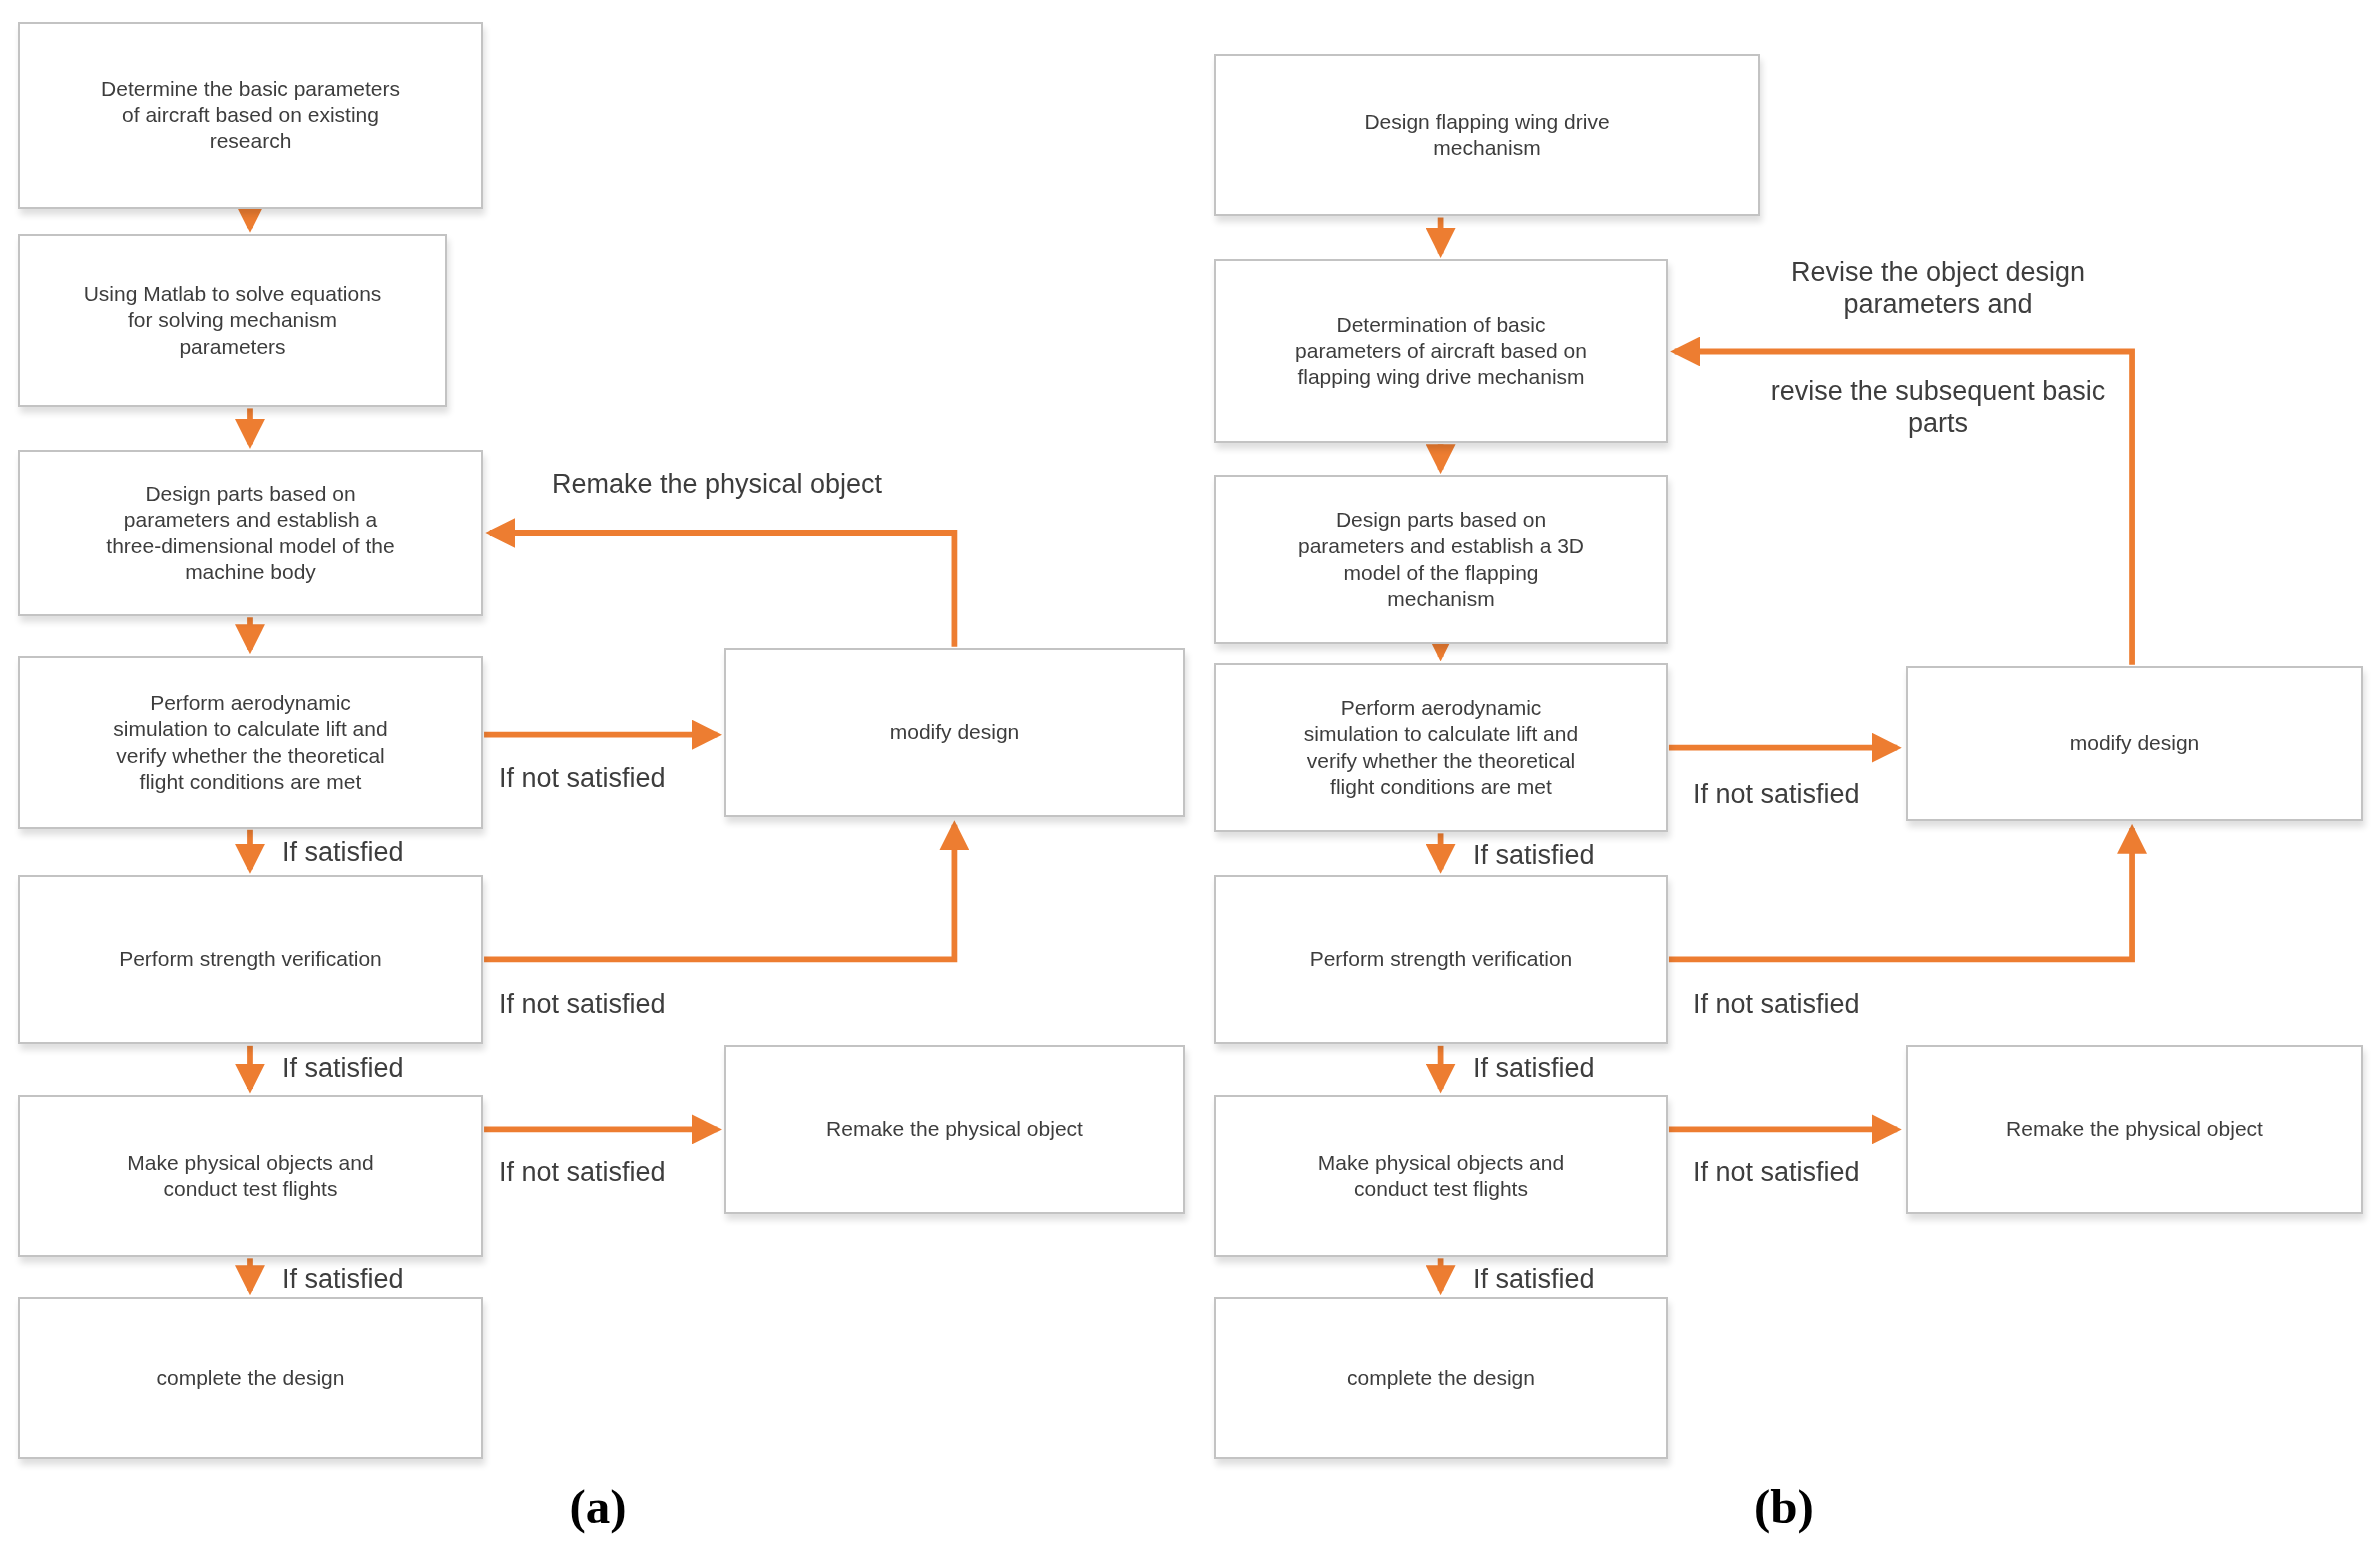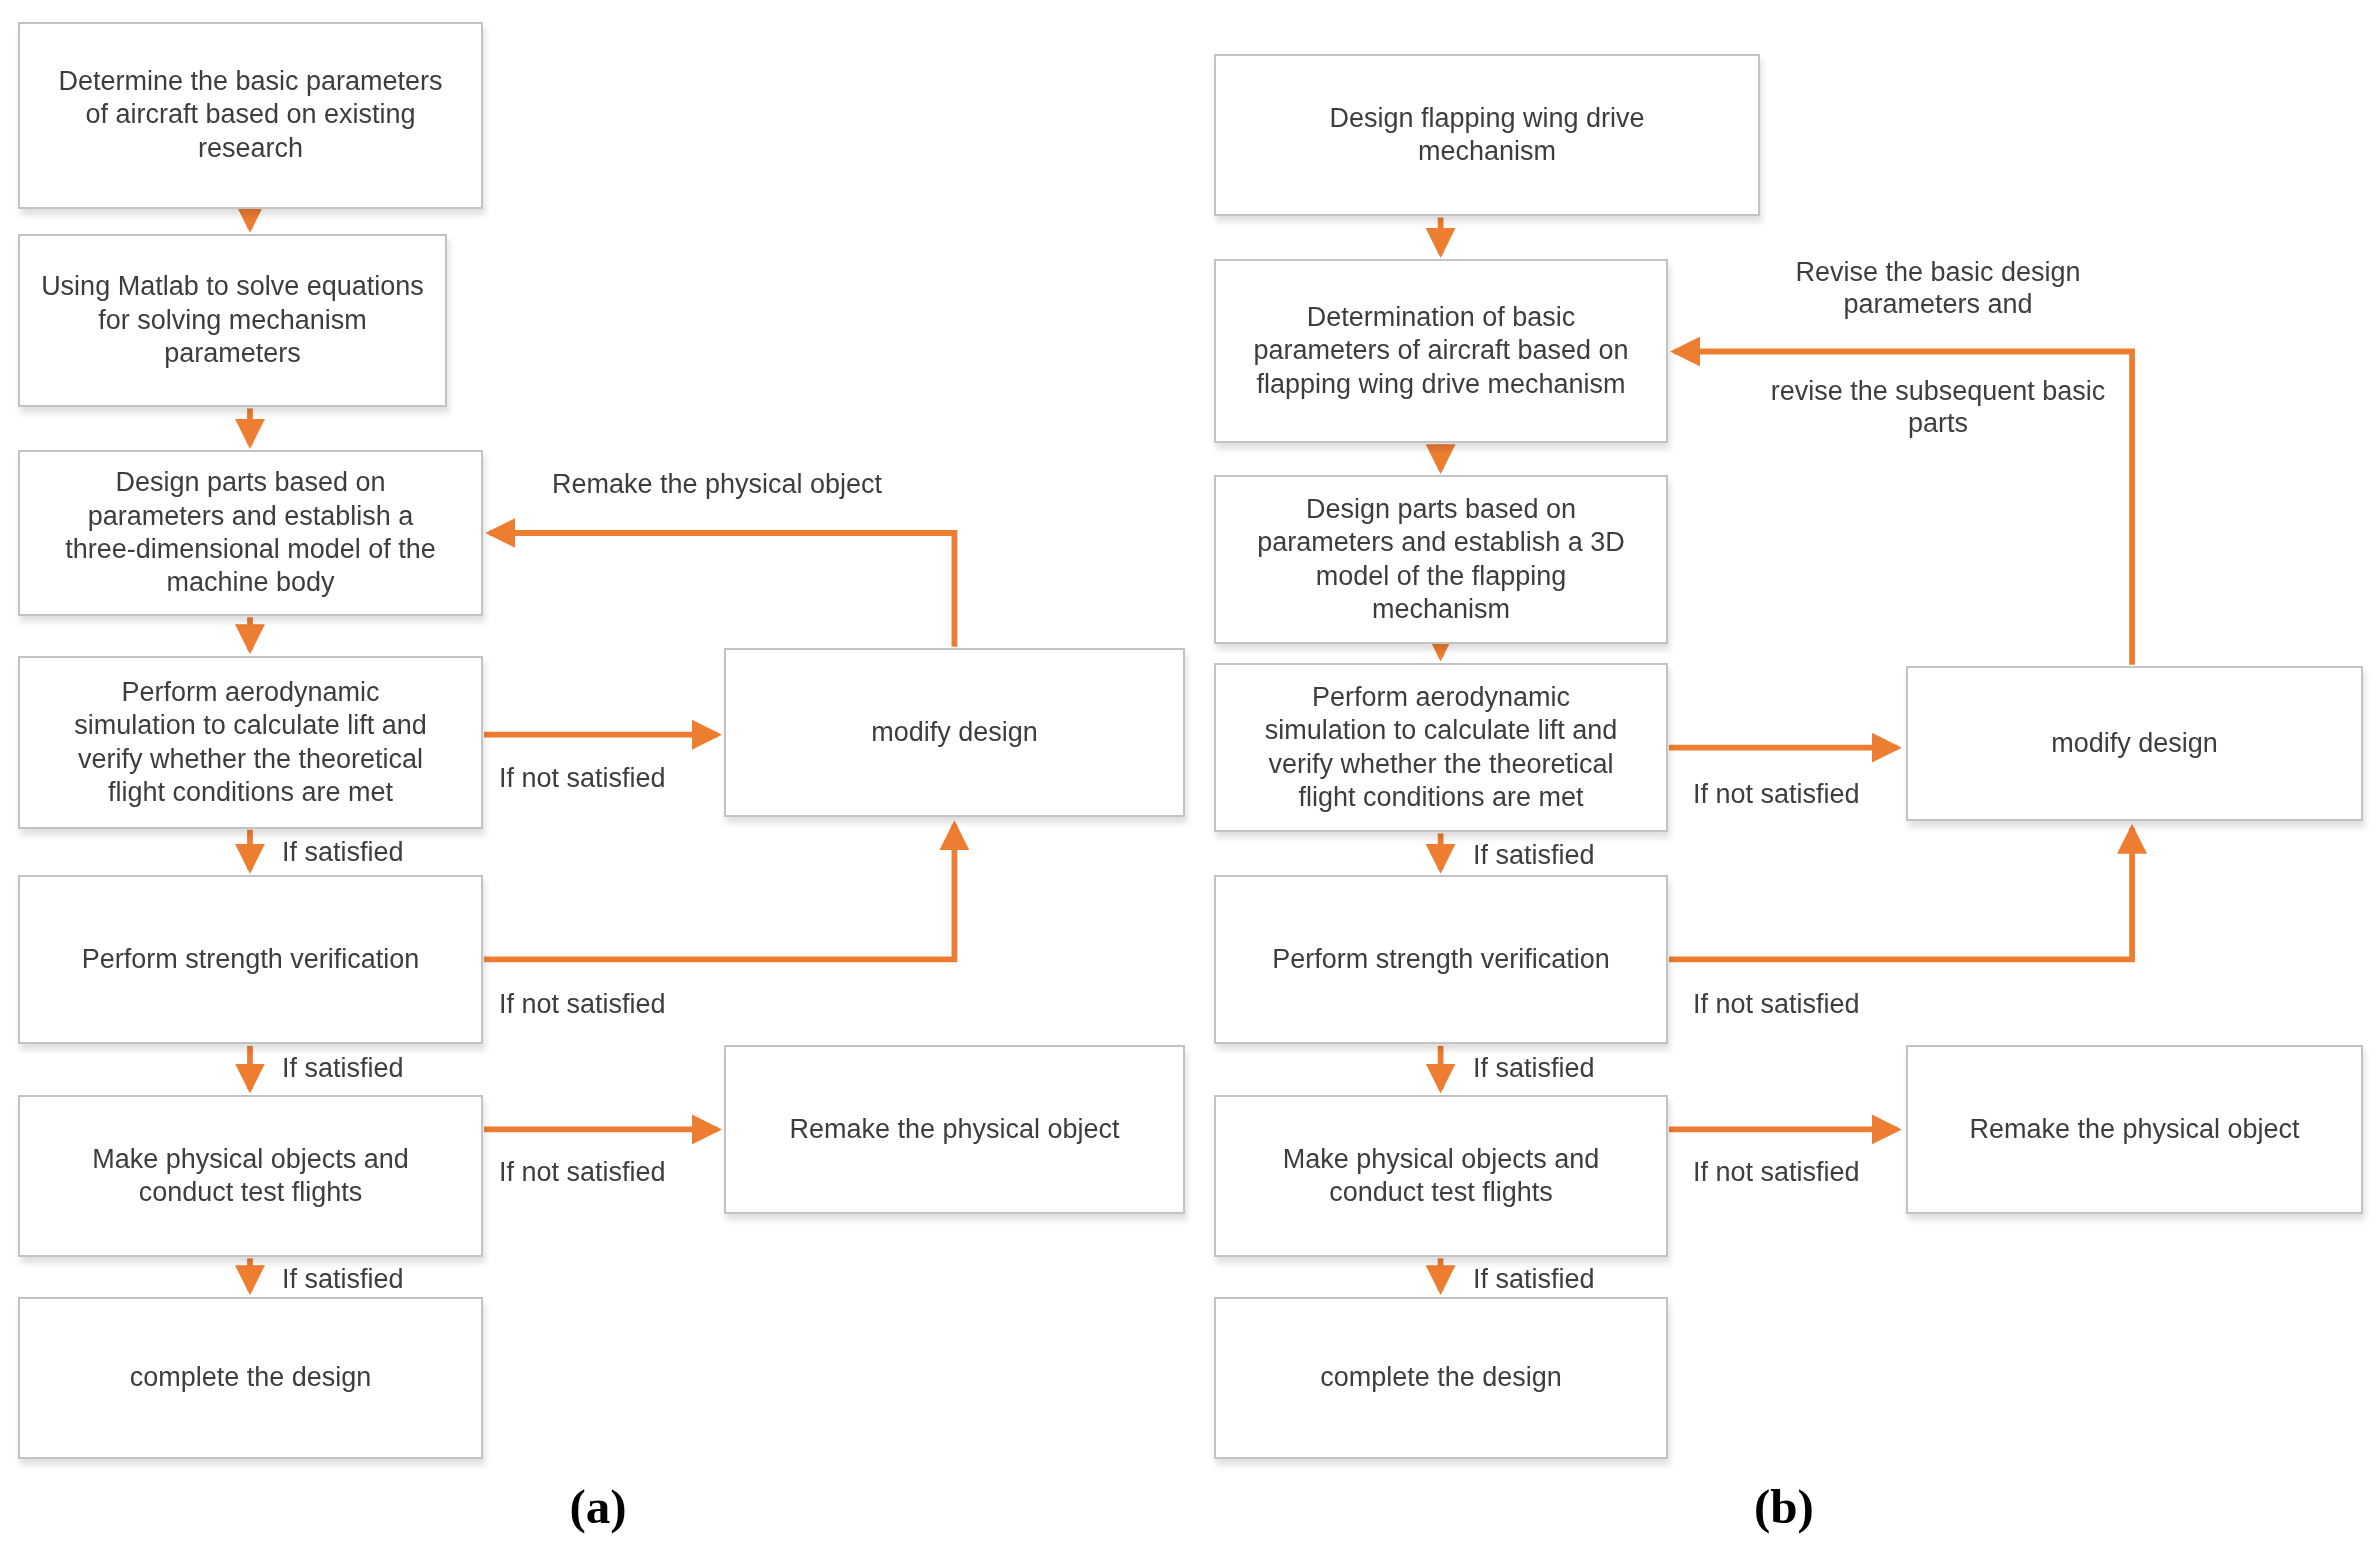--- a/index.html
+++ b/index.html
@@ -21,21 +21,21 @@
   .bx {
     position: absolute;
     box-sizing: border-box;
     background: #ffffff;
     border: 2.2px solid #c3c3c3;
     box-shadow: 2.2px 5.8px 6.5px rgba(0,0,0,0.13);
     display: flex;
     align-items: center;
     justify-content: center;
     text-align: center;
-    font-size: 27px;
+    font-size: 21px;
     line-height: 1.24;
     white-space: pre-line;
     padding: 0 8.6px;
   }
   .lbl {
     position: absolute;
     font-size: 27px;
     line-height: 1.2;
     white-space: nowrap;
     color: #3d3d3d;
@@ -190,20 +190,20 @@
   <div class="bx b7">complete the design</div>
   <div class="bx mb">modify design</div>
   <div class="bx rb">Remake the physical object</div>
 
   <div class="lbl b-sat1">If satisfied</div>
   <div class="lbl b-sat2">If satisfied</div>
   <div class="lbl b-sat3">If satisfied</div>
   <div class="lbl b-nsat1">If not satisfied</div>
   <div class="lbl b-nsat2">If not satisfied</div>
   <div class="lbl b-nsat3">If not satisfied</div>
-  <div class="lbl multi b-rev1">Revise the basic design
+  <div class="lbl multi b-rev1">Revise the object design
 parameters and</div>
   <div class="lbl multi b-rev2">revise the subsequent basic
 parts</div>
   <div class="caption cap-b">(b)</div>
 
 </div>
 
 
 </body></html>

